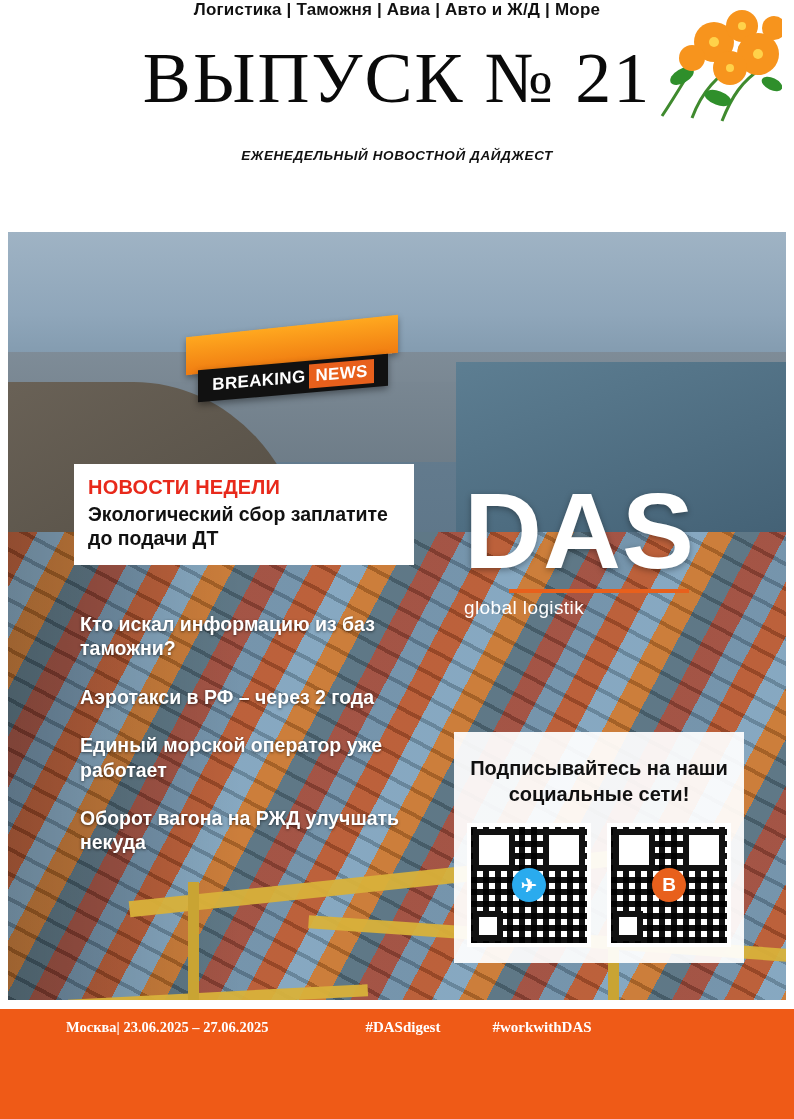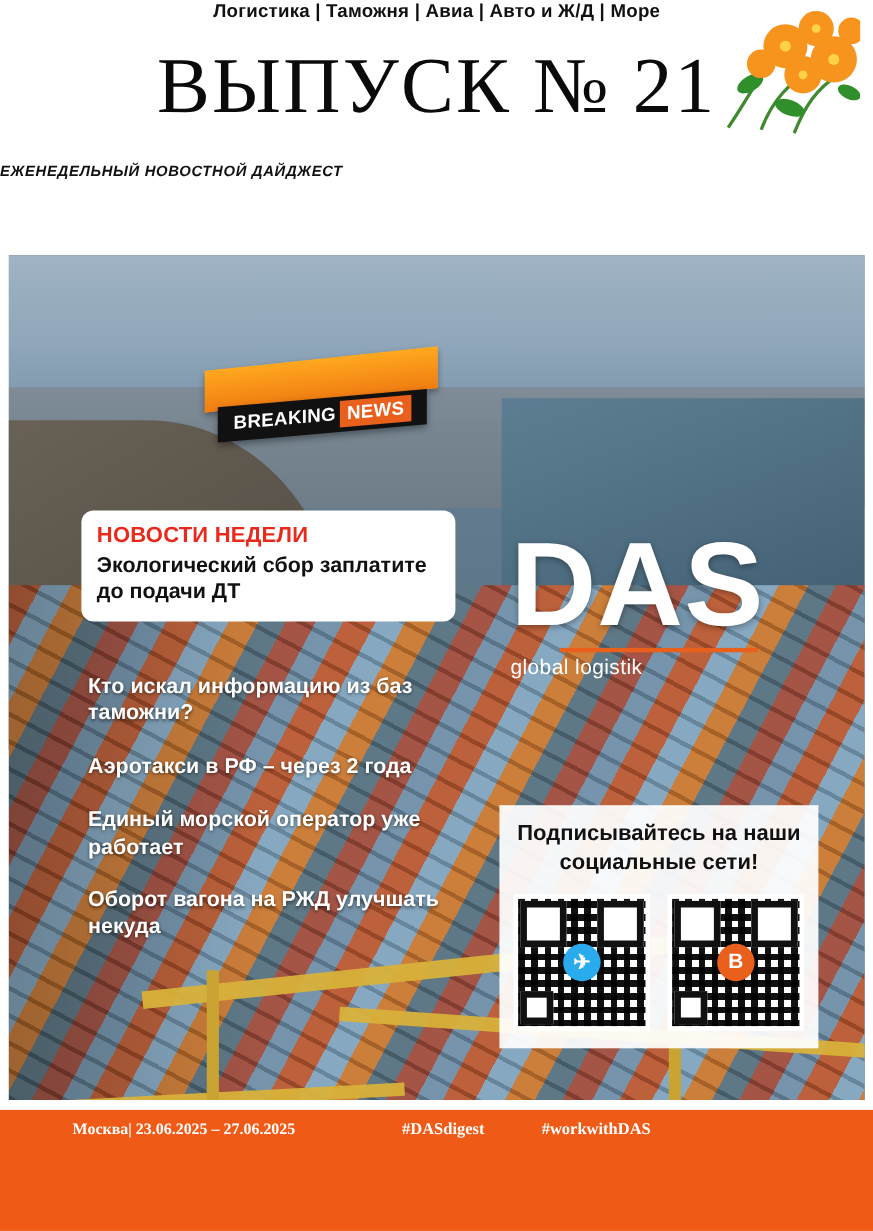--- a/index.html
+++ b/index.html
@@ -24,21 +24,21 @@
     text-align:center;
     font-family: "Liberation Serif", serif;
     font-weight: normal;
     font-size: 72px;
     letter-spacing: 2px;
     color:#0a0a0a;
     margin-top: 22px;
     line-height: 1;
   }
   .subline {
-    text-align:left;
+    text-align:center;
     font-size: 13.5px;
     font-weight: bold;
     font-style: italic;
     letter-spacing: .6px;
     color:#111;
     margin-top: 34px;
   }
 
   
   .flowers { position:absolute; right: 12px; top: 6px; width: 160px; height: 120px; }
@@ -112,21 +112,21 @@
     display:flex; align-items:center; justify-content:center;
     box-shadow: 0 3px 7px rgba(0,0,0,.4);
   }
   .breaking-bar span { font-size: 17px; font-weight: bold; letter-spacing:.3px;}
   .bw { color:#fff; }
   .bn { color:#ffffff; background:#e8601c; padding:2px 6px; margin-left:4px;}
 
   
   .news-box {
     position:absolute; left: 66px; top: 232px; width: 340px;
-    background:#fff; padding: 12px 14px 14px 14px; border-radius: 11px;
+    background:#fff; padding: 12px 14px 14px 14px;
   }
   .news-box .kicker {
     color:#e8291b; font-weight:bold; font-size: 20px; letter-spacing:.2px;
   }
   .news-box .headline {
     margin-top: 4px; color:#111; font-weight:bold; font-size: 19.5px; line-height:1.22;
   }
 
   
   .hl-list { position:absolute; left: 72px; top: 380px; width: 330px; }
@@ -148,21 +148,21 @@
     line-height: .95;
     text-shadow: 0 2px 6px rgba(0,0,0,.35);
   }
   .das-rule { height: 4px; background:#e8601c; width: 180px; margin: 6px auto 4px auto; }
   .das-sub { color:#ffffff; font-size: 19px; letter-spacing:.4px; }
 
   
   .subs {
     position:absolute; right: 42px; top: 500px; width: 290px;
     background: rgba(255,255,255,.93);
-    padding: 14px 12px 16px 12px;
+    padding: 24px 12px 16px 12px;
   }
   .subs-title {
     text-align:center; font-weight:bold; font-size: 20px; color:#111; line-height:1.28;
   }
   .qr-row { display:flex; justify-content:center; gap: 16px; margin-top: 16px; }
   .qr {
     width: 124px; height: 124px; background:#fff; position:relative;
     background-image:
       repeating-linear-gradient(90deg,#111 0 6px, #fff 6px 12px),
       repeating-linear-gradient(0deg,#111 0 6px, #fff 6px 12px);

